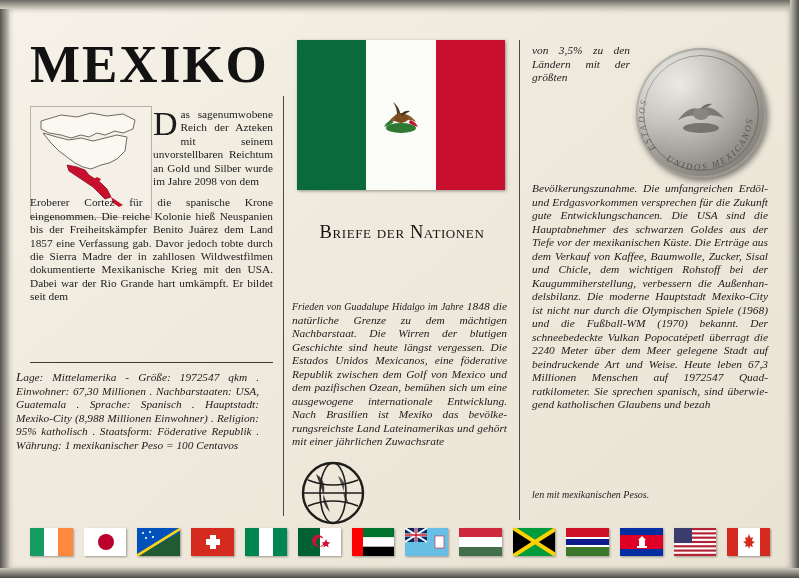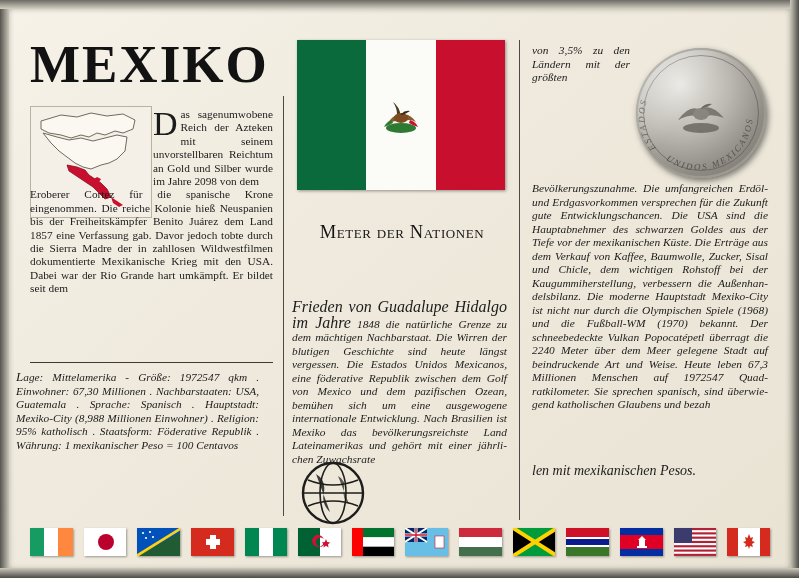--- a/index.html
+++ b/index.html
@@ -73,21 +73,21 @@
   .briefe{
     position:absolute;left:292px;top:222px;width:220px;
     text-align:center;font-size:18.5px;letter-spacing:.6px;
     font-variant:small-caps;font-family:"Liberation Serif", serif;color:#141414;
   }
   
   .col-mid{
     position:absolute;left:292px;top:300px;width:215px;
     font-size:11.4px;line-height:13.5px;text-align:justify;font-style:italic;
   }
-  .col-mid .lead{font-size:16px;}
+  .col-mid .lead{font-size:10px;}
 
   
   .col-right{
     position:absolute;left:532px;top:44px;width:236px;
     font-size:11.4px;line-height:13.5px;text-align:justify;font-style:italic;
   }
   .coin-wrap{
     float:right;width:132px;height:132px;margin:4px 0 2px 6px;
   }
   .coin{
@@ -108,22 +108,22 @@
   .coin .eagle{
     position:absolute;left:50%;top:50%;transform:translate(-50%,-50%);
     width:66px;height:54px;opacity:.85;
   }
   .coin .shine{
     position:absolute;left:-20%;top:-30%;width:90%;height:150%;
     background:linear-gradient(110deg,rgba(255,255,255,.55),rgba(255,255,255,0) 60%);
     transform:rotate(18deg);
   }
   .col-right-tail{
-    position:absolute;left:532px;top:464px;width:236px;
-    font-size:14px;line-height:13.5px;text-align:justify;font-style:italic;
+    position:absolute;left:532px;top:488px;width:236px;
+    font-size:10px;line-height:13.5px;text-align:justify;font-style:italic;
   }
 
   
   .globe{position:absolute;left:300px;top:460px;width:66px;height:66px;}
 
   
   .strip{
     position:absolute;left:30px;top:527px;width:740px;height:30px;
     display:flex;gap:11px;align-items:center;
   }
@@ -152,21 +152,21 @@
       <path d="M80,90 L86,94 L92,98 L88,100 L82,96 Z" fill="#c8102e"></path>
       <path d="M60,74 L66,70 L70,72 L66,78 Z" fill="#c8102e"></path>
     </svg>
   </div>
 
   <div class="col-left">
     <div class="indent">
       <span class="dropcap">D</span>
       <span>as sagenum­wobene Reich der Azteken mit seinem unvorstell­baren Reichtum an Gold und Silber wurde im Jah­re 2098 von dem</span>
     </div>
-    <div style="margin-top:0">Eroberer Cortez für die spanische Krone eingenommen. Die reiche Kolonie hieß Neuspanien bis der Freiheitskämpfer Be­nito Juárez dem Land 1857 eine Verfas­sung gab. Davor jedoch tobte durch die Sierra Madre der in zahllosen Wild­westfilmen dokumentierte Mexikanische Krieg mit den USA. Dabei war der Rio Grande hart umkämpft. Er bildet seit dem</div>
+    <div style="margin-top:8px">Eroberer Cortez für die spanische Krone eingenommen. Die reiche Kolonie hieß Neuspanien bis der Freiheitskämpfer Be­nito Juárez dem Land 1857 eine Verfas­sung gab. Davor jedoch tobte durch die Sierra Madre der in zahllosen Wild­westfilmen dokumentierte Mexikanische Krieg mit den USA. Dabei war der Rio Grande hart umkämpft. Er bildet seit dem</div>
   </div>
 
   <div class="rule"></div>
   <div class="facts">
     <span class="cap">L</span><span>age: Mittelamerika - Größe: 1972547 qkm . Einwohner: 67,30 Millionen . Nachbarstaaten: USA, Guatemala . Sprache: Spanisch . Hauptstadt: Mexiko-City (8,988 Millionen Einwohner) . Religion: 95% katholisch . Staatsform: Föderative Republik . Währung: 1 mexikani­scher Peso = 100 Centavos</span>
   </div>
 
   <div class="vrule1"></div>
   <div class="vrule2"></div>
 
@@ -179,21 +179,21 @@
         <path d="M26,22 Q24,12 18,8 Q22,14 22,20 Z" fill="#4a3a22"></path>
         <ellipse cx="26" cy="24" rx="7" ry="5" fill="#7b4b22"></ellipse>
         <path d="M26,20 q4,-4 9,-3 q-4,3 -9,4z" fill="#3a2a16"></path>
         <path d="M17,26 q-6,2 -8,7 q6,-2 9,-4z" fill="#2f7a33"></path>
         <path d="M35,26 q6,2 8,7 q-6,-2 -9,-4z" fill="#c8102e"></path>
       </svg>
     </span>
     <span class="r"></span>
   </div>
 
-  <div class="briefe">Meter der Nationen</div>
+  <div class="briefe">Briefe der Nationen</div>
 
   <div class="col-mid">
     <span class="lead">Frieden von Guadalupe Hidalgo im Jahre</span>
     <span>1848 die natürliche Grenze zu dem mächtigen Nachbarstaat. Die Wirren der blutigen Geschichte sind heute längst vergessen. Die Estados Unidos Mexica­nos, eine föderative Republik zwischen dem Golf von Mexico und dem pazifi­schen Ozean, bemühen sich um eine aus­gewogene internationale Entwicklung. Nach Brasilien ist Mexiko das bevölke­rungsreichste Land Lateinamerikas und gehört mit einer jährli­chen Zuwachsrate</span>
   </div>
 
   <svg class="globe" viewBox="0 0 66 66">
     <circle cx="33" cy="33" r="30" fill="none" stroke="#1d1d1b" stroke-width="2.4"></circle>
     <ellipse cx="33" cy="33" rx="13" ry="30" fill="none" stroke="#1d1d1b" stroke-width="1.6"></ellipse>
     <line x1="3" y1="33" x2="63" y2="33" stroke="#1d1d1b" stroke-width="1.6"></line>

